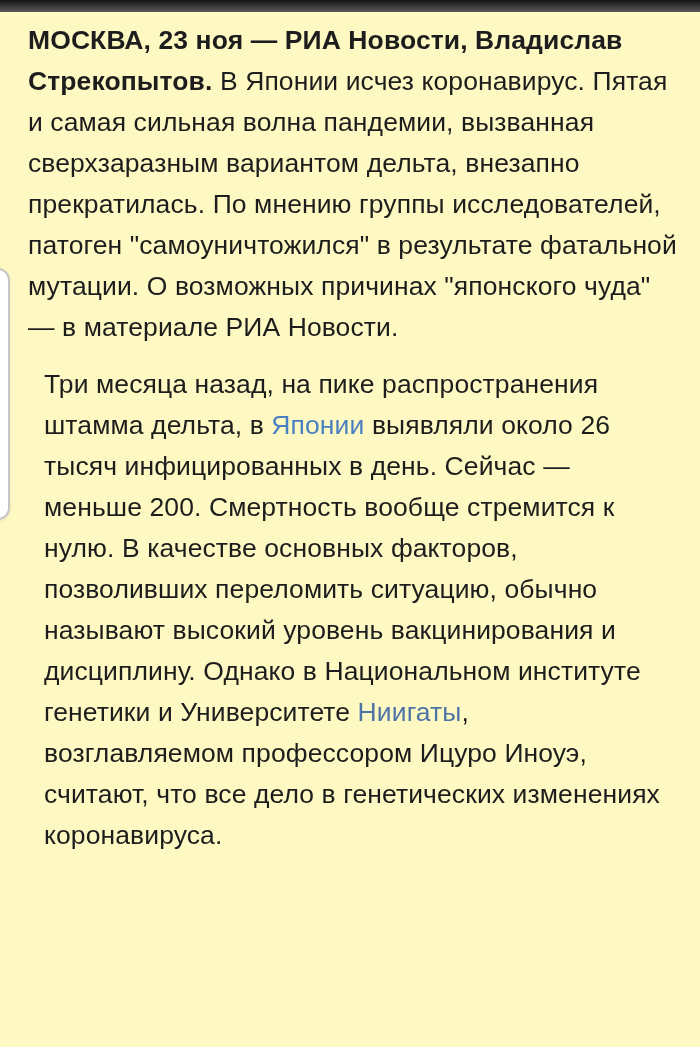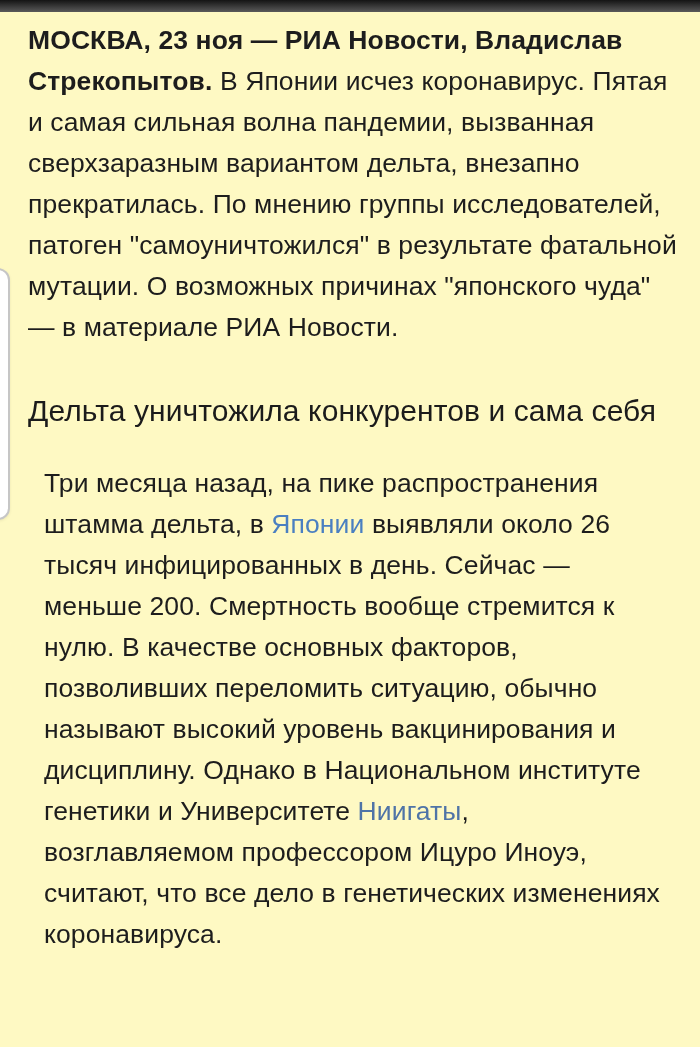--- a/index.html
+++ b/index.html
@@ -81,19 +81,18 @@
 <div class="screen">
 
   <div class="top-bar"></div>
 
   <div class="side-card"></div>
 
   <div class="article">
 
     <p class="lead"><span class="bold">МОСКВА, 23 ноя — РИА Новости, Владислав Стрекопытов.</span><span> В Японии исчез коронавирус. Пятая и самая сильная волна пандемии, вызванная сверхзаразным вариантом дельта, внезапно прекратилась. По мнению группы исследователей, патоген "самоуничтожился" в результате фатальной мутации. О возможных причинах "японского чуда" — в материале РИА Новости.</span></p>
 
-    <h2 class="section-heading">Дельта уничтожила конкурентов и сама себя</h2>
 
     <p class="body-par"><span>Три месяца назад, на пике распространения штамма дельта, в </span><a class="inline-link">Японии</a><span> выявляли около 26 тысяч инфицированных в день. Сейчас — меньше 200. Смертность вообще стремится к нулю. В качестве основных факторов, позволивших переломить ситуацию, обычно называют высокий уровень вакцинирования и дисциплину. Однако в Национальном институте генетики и Университете </span><a class="inline-link muted">Ниигаты</a><span>, возглавляемом профессором Ицуро Иноуэ, считают, что все дело в генетических изменениях коронавируса.</span></p>
 
   </div>
 
 </div>
 
 </body></html>

